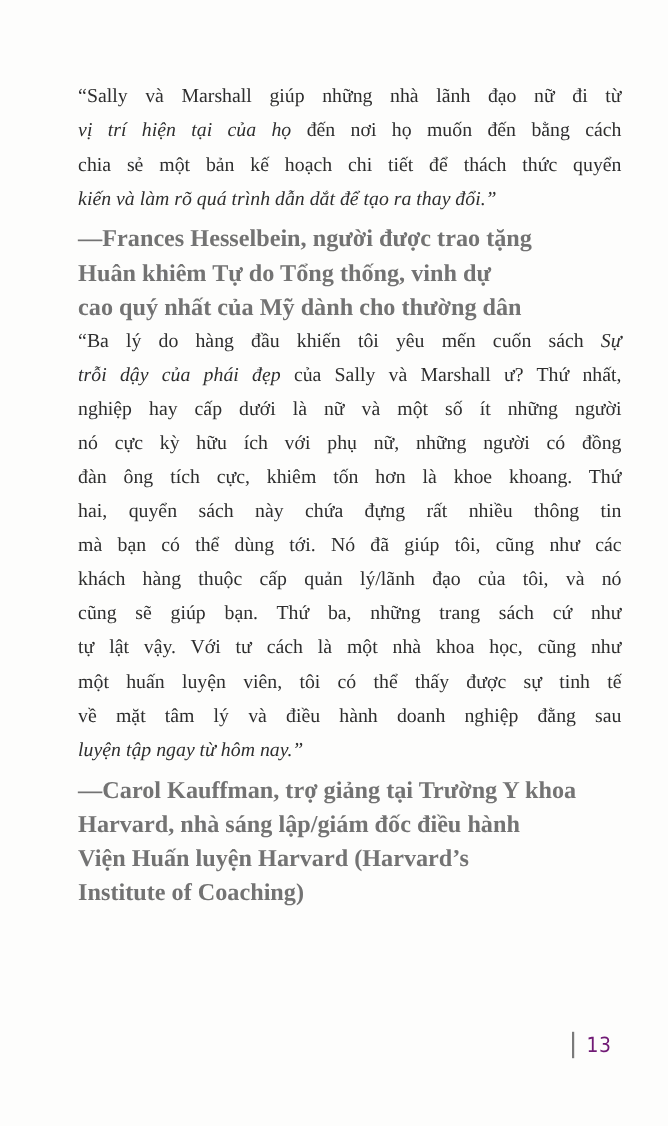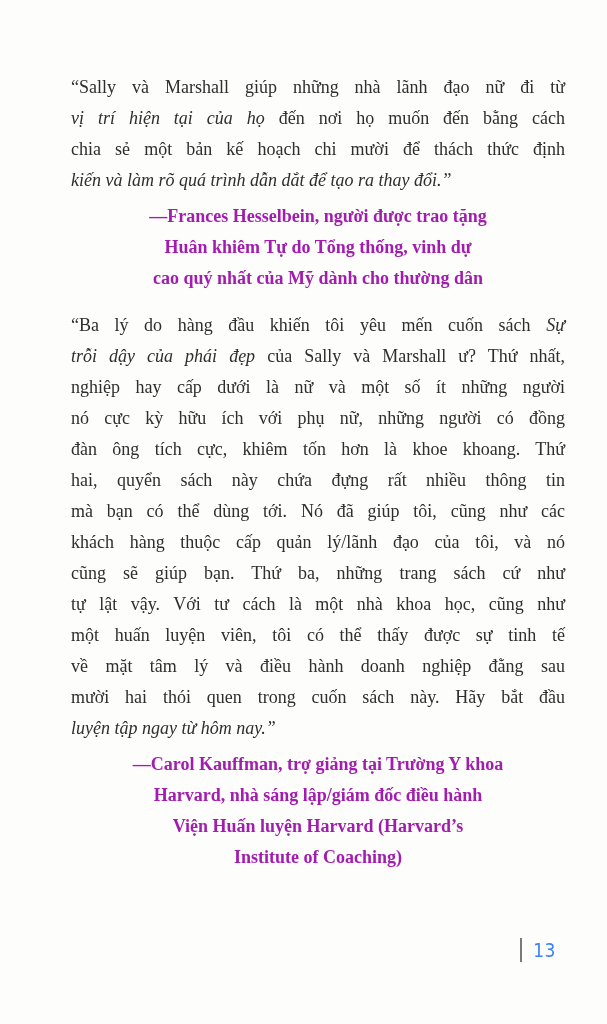--- a/index.html
+++ b/index.html
@@ -25,60 +25,60 @@
     text-align: justify;
     text-align-last: justify;
     white-space: normal;
   }
   .qline.last {
     text-align-last: left;
     font-style: italic;
   }
   .qline i { font-style: italic; }
   .attribution {
-    font-size: 18px;
+    font-size: 22px;
     line-height: 31px;
     font-weight: bold;
-    text-align: center;
-    color: #a21caf;
+    text-align: left;
+    color: #737373;
     margin-top: 4px;
   }
   .quote + .attribution { margin-top: 5px; }
-  .quote.second { margin-top: 16px; }
+  .quote.second { margin-top: 0; }
   .attribution .aline { display: block; }
   .page-footer {
     position: absolute;
     top: 938px;
     right: 51px;
     display: flex;
     align-items: center;
     gap: 11px;
   }
   .footer-divider {
     width: 2px;
     height: 24px;
     background: #7a7a7a;
   }
   .page-number {
     font-family: "DejaVu Sans", sans-serif;
     font-size: 19px;
     font-stretch: condensed;
-    color: #3b82f6;
+    color: #701a75;
     letter-spacing: 0.5px;
   }
 </style>
 </head>
 <body>
 
 <div class="text-block">
 
   <div class="quote first">
       <div class="qline"><span>“Sally và Marshall giúp những nhà lãnh đạo nữ đi từ</span></div>
       <div class="qline"><i>vị trí hiện tại của họ</i><span> đến nơi họ muốn đến bằng cách</span></div>
-      <div class="qline"><span>chia sẻ một bản kế hoạch chi mười để thách thức định</span></div>
+      <div class="qline"><span>chia sẻ một bản kế hoạch chi tiết để thách thức quyển</span></div>
       <div class="qline last"><span>kiến và làm rõ quá trình dẫn dắt để tạo ra thay đổi.”</span></div>
     </div>
 
   <div class="attribution">
       <span class="aline">—Frances Hesselbein, người được trao tặng</span>
       <span class="aline">Huân khiêm Tự do Tổng thống, vinh dự</span>
       <span class="aline">cao quý nhất của Mỹ dành cho thường dân</span>
     </div>
 
   <div class="quote second">
@@ -87,21 +87,20 @@
       <div class="qline"><span>nghiệp hay cấp dưới là nữ và một số ít những người</span></div>
       <div class="qline"><span>nó cực kỳ hữu ích với phụ nữ, những người có đồng</span></div>
       <div class="qline"><span>đàn ông tích cực, khiêm tốn hơn là khoe khoang. Thứ</span></div>
       <div class="qline"><span>hai, quyển sách này chứa đựng rất nhiều thông tin</span></div>
       <div class="qline"><span>mà bạn có thể dùng tới. Nó đã giúp tôi, cũng như các</span></div>
       <div class="qline"><span>khách hàng thuộc cấp quản lý/lãnh đạo của tôi, và nó</span></div>
       <div class="qline"><span>cũng sẽ giúp bạn. Thứ ba, những trang sách cứ như</span></div>
       <div class="qline"><span>tự lật vậy. Với tư cách là một nhà khoa học, cũng như</span></div>
       <div class="qline"><span>một huấn luyện viên, tôi có thể thấy được sự tinh tế</span></div>
       <div class="qline"><span>về mặt tâm lý và điều hành doanh nghiệp đằng sau</span></div>
-      <div class="qline"><span>mười hai thói quen trong cuốn sách này. Hãy bắt đầu</span></div>
       <div class="qline last"><span>luyện tập ngay từ hôm nay.”</span></div>
     </div>
 
   <div class="attribution">
       <span class="aline">—Carol Kauffman, trợ giảng tại Trường Y khoa</span>
       <span class="aline">Harvard, nhà sáng lập/giám đốc điều hành</span>
       <span class="aline">Viện Huấn luyện Harvard (Harvard’s</span>
       <span class="aline">Institute of Coaching)</span>
     </div>
 

